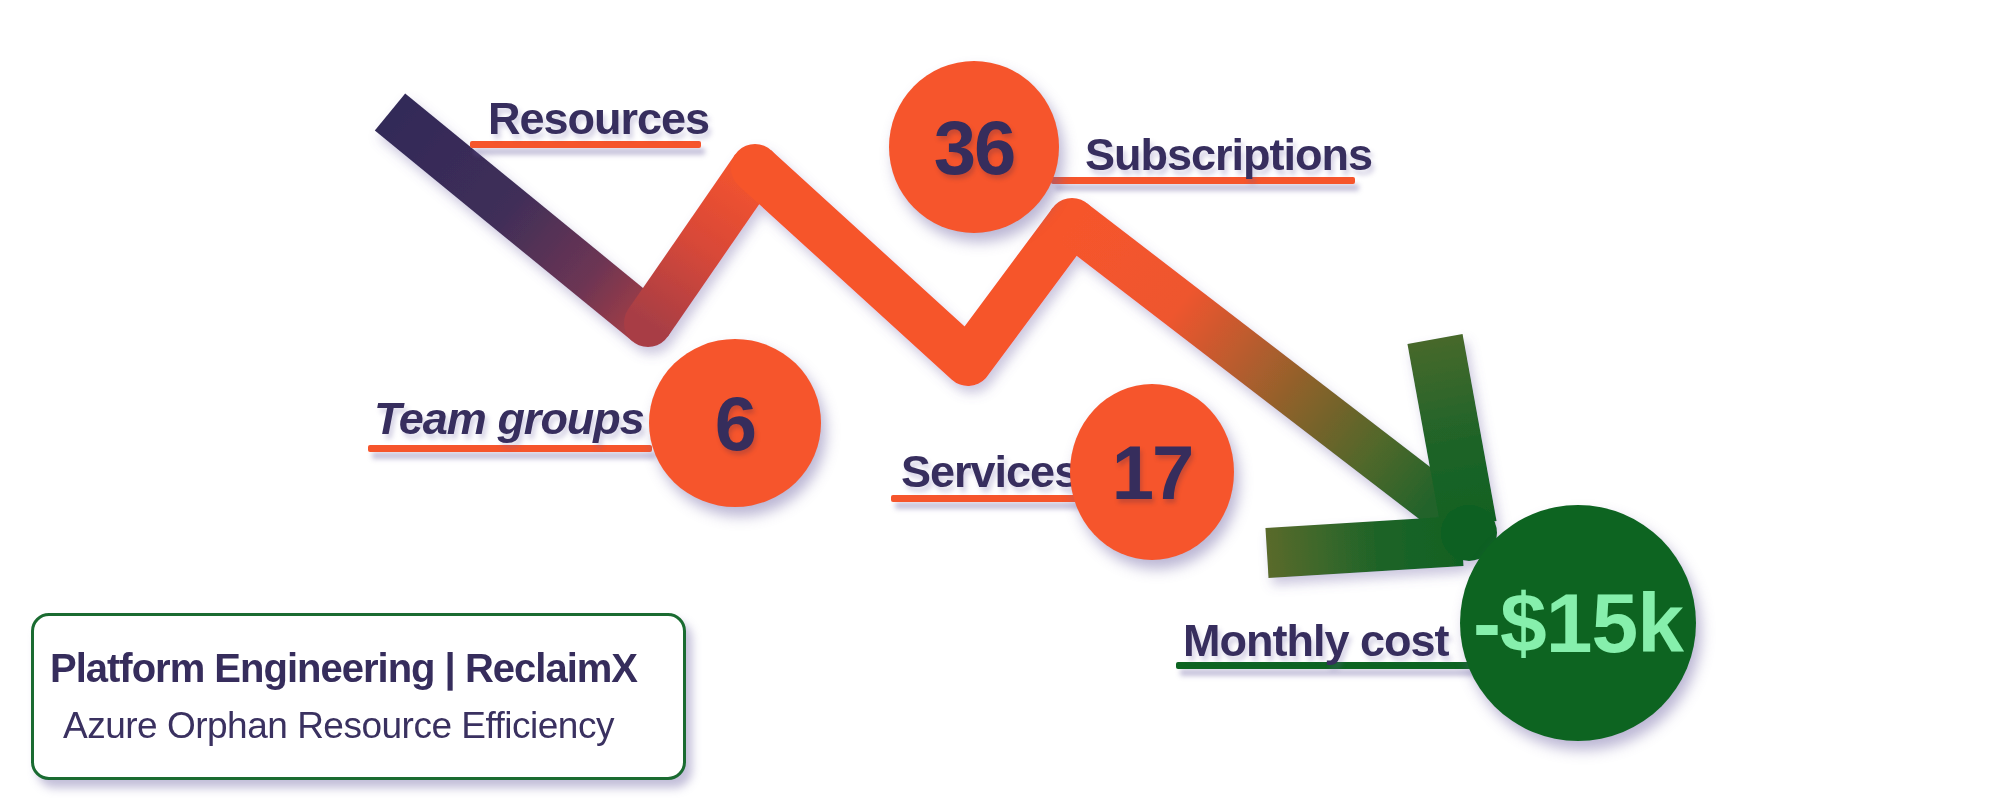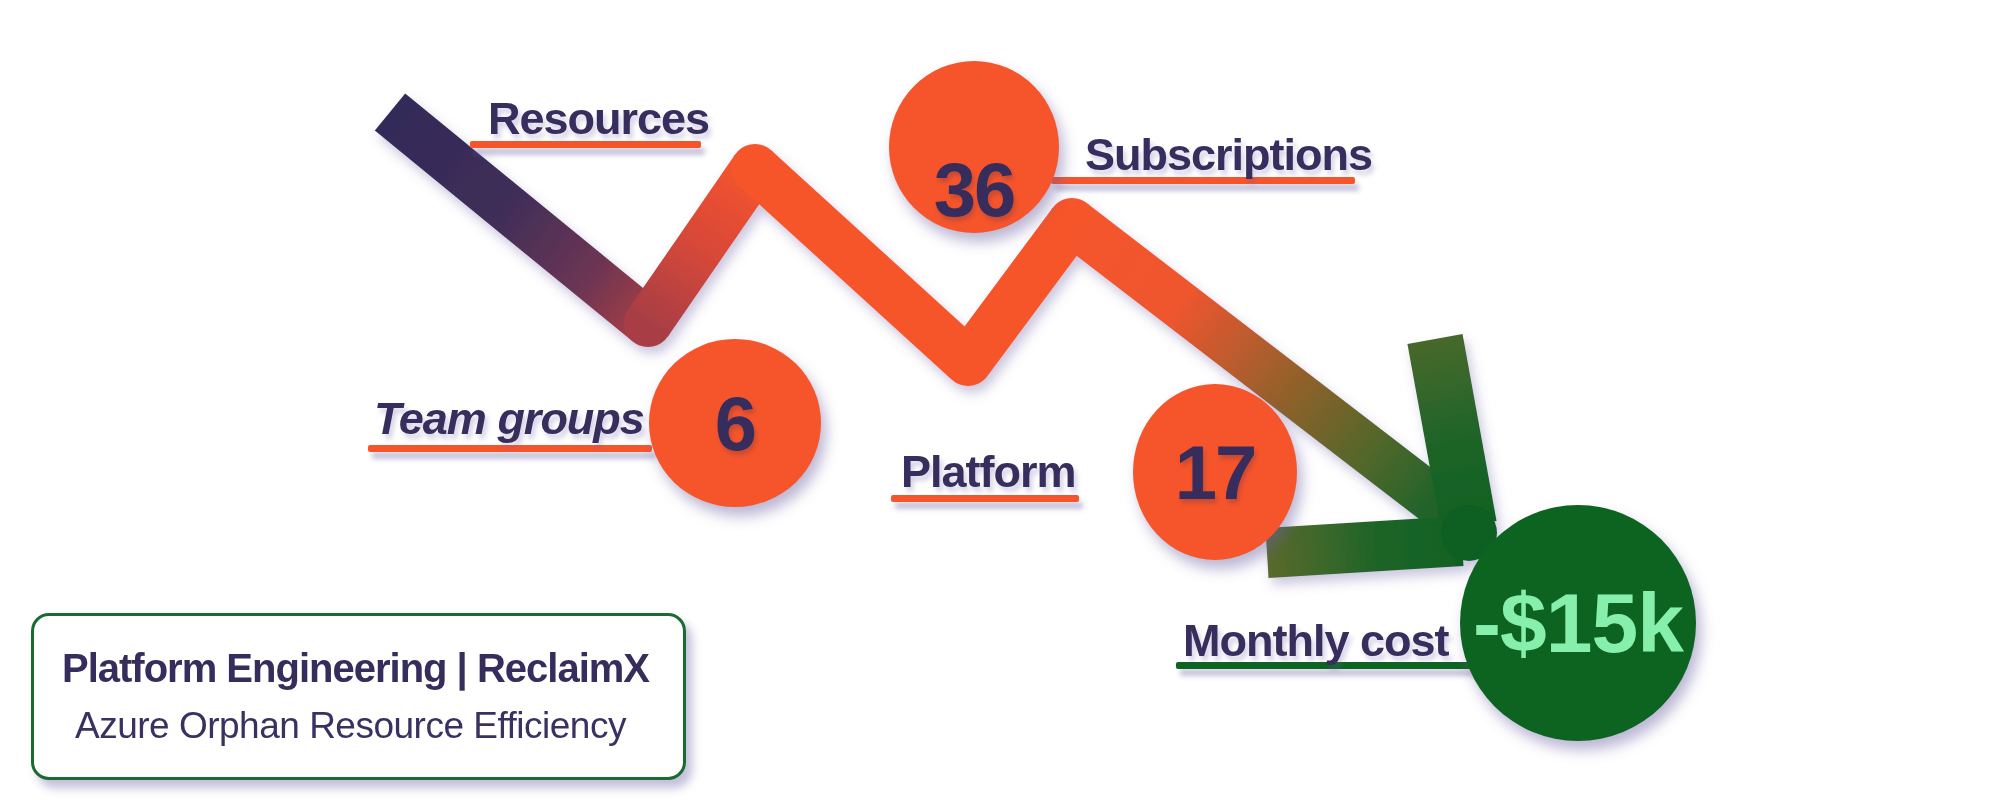--- a/index.html
+++ b/index.html
@@ -35,41 +35,41 @@
     text-shadow:2px 4px 4px rgba(70,40,70,.25);
   }
   .circle.green{background:#0D6421;}
   .circle.green .val{color:#86efac;font-size:84px;letter-spacing:-1px;text-shadow:none;}
 
   
   .c-resources{left:309px;top:28px;width:170px;height:168px;}
   .l-resources{left:488px;top:94px;}
   .u-resources{left:470px;top:141px;width:231px;}
 
-  .c-subscriptions{left:889px;top:61px;width:170px;height:172px;align-items:flex-end;}
+  .c-subscriptions{left:889px;top:61px;width:170px;height:172px;}
   .l-subscriptions{left:1069px;top:130px;margin-left:16px;}
   .u-subscriptions{left:1051px;top:177px;width:304px;}
 
   .c-teamgroups{left:649px;top:339px;width:172px;height:168px;}
   .l-teamgroups{left:374px;top:394px;font-style:italic;}
   .u-teamgroups{left:368px;top:445px;width:284px;}
 
-  .c-services{left:1133px;top:384px;width:164px;height:176px;text-align:center;}
+  .c-services{left:1070px;top:384px;width:164px;height:176px;text-align:center;}
   .l-services{left:901px;top:447px;}
   .u-services{left:891px;top:495px;width:188px;}
 
   .c-monthlycost{left:1460px;top:505px;width:236px;height:236px;}
   .l-monthlycost{left:1183px;top:616px;}
   .u-monthlycost{left:1176px;top:662px;width:301px;}
 
   
   .infobox{
     position:absolute;left:31px;top:613px;width:655px;height:167px;box-sizing:border-box;
     background:#ffffff;border:3px solid #1A6B31;border-radius:18px;z-index:5;
-    display:flex;flex-direction:column;justify-content:center;gap:14px;padding:10px 28px;
+    display:flex;flex-direction:column;justify-content:center;gap:14px;padding:10px 16px;
     box-shadow:6px 8px 10px rgba(104,94,160,.4);
   }
   .infobox .title{font-size:40px;font-weight:bold;color:#362D5C;letter-spacing:-1px;white-space:nowrap;}
   .infobox .subtitle{font-size:37px;color:#3A3160;letter-spacing:-0.5px;white-space:nowrap;margin-left:13px;}
 </style>
 </head>
 <body>
 
 <div class="stage">
 
@@ -132,21 +132,21 @@
     <span class="val">36</span>
   </div>
 
   <div class="underline u-teamgroups"></div>
   <div class="mlabel l-teamgroups">Team groups</div>
   <div class="circle c-teamgroups">
     <span class="val">6</span>
   </div>
 
   <div class="underline u-services"></div>
-  <div class="mlabel l-services">Platform</div>
+  <div class="mlabel l-services">Services</div>
   <div class="circle c-services">
     <span class="val">17</span>
   </div>
 
   <div class="underline green u-monthlycost"></div>
   <div class="mlabel l-monthlycost">Monthly cost</div>
   <div class="circle green c-monthlycost">
     <span class="val">-$15k</span>
   </div>
 

